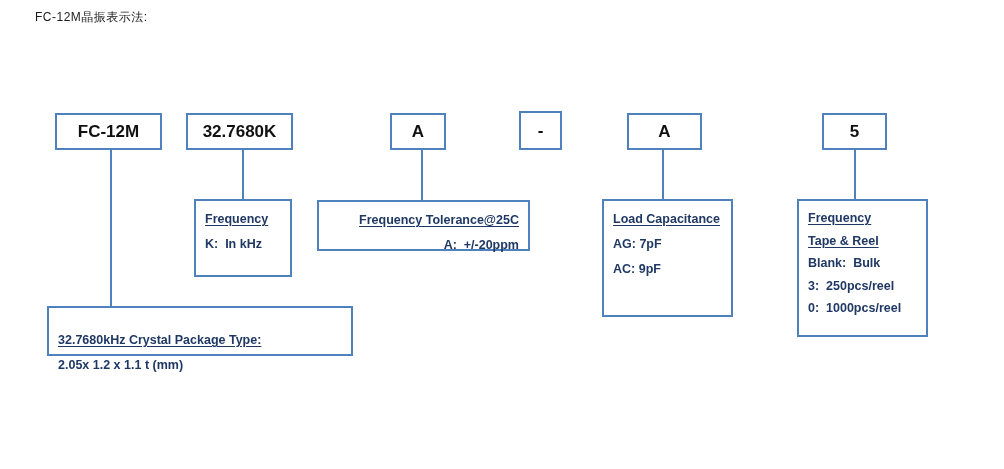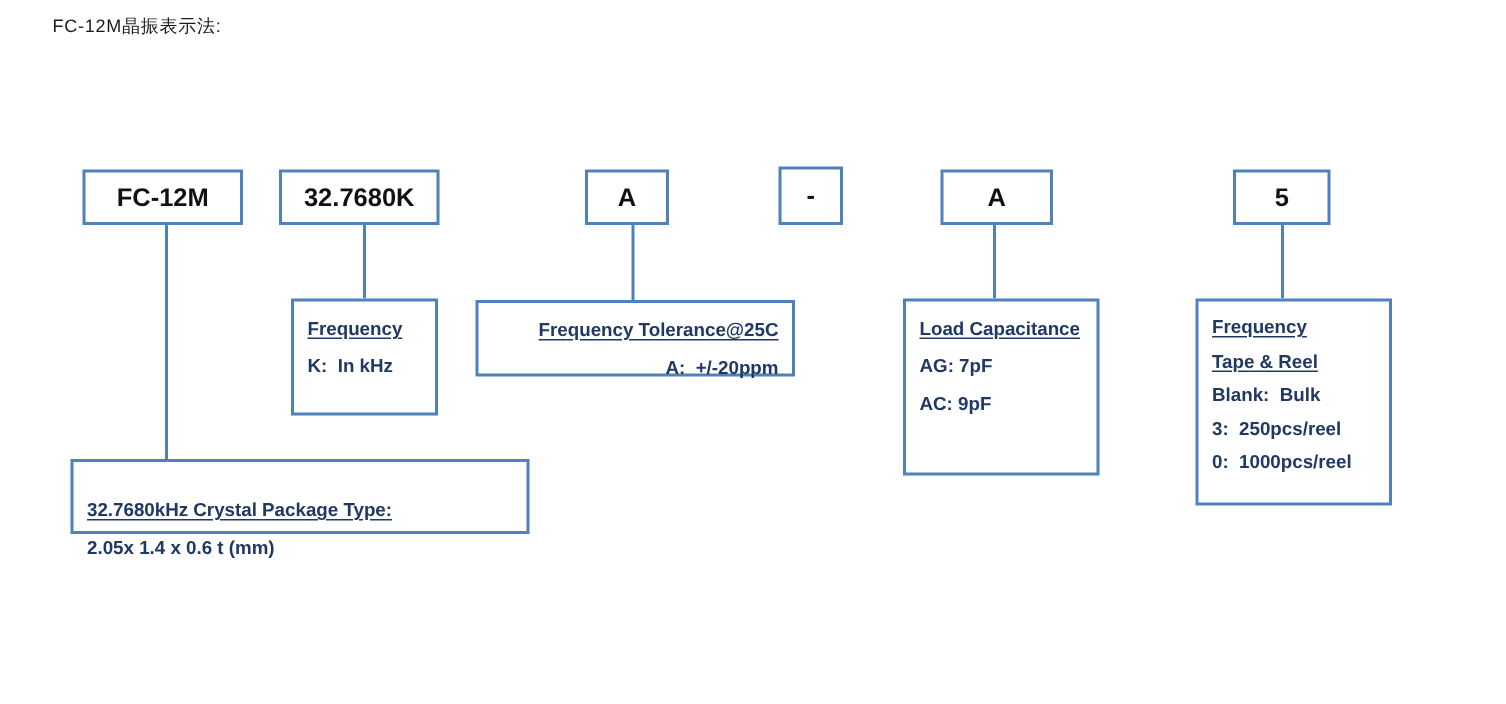--- a/index.html
+++ b/index.html
@@ -115,16 +115,16 @@
   <div class="detail-box tight" style="left:797px; top:199px; width:131px; height:138px;">
     <div class="line uline">Frequency</div>
     <div class="line uline">Tape &amp; Reel</div>
     <div class="line">Blank:  Bulk</div>
     <div class="line">3:  250pcs/reel</div>
     <div class="line">0:  1000pcs/reel</div>
   </div>
 
   <div class="detail-box" style="left:47px; top:306px; width:306px; height:50px; padding-top:20px;">
     <div class="line uline">32.7680kHz Crystal Package Type:</div>
-    <div class="line">2.05x 1.4 x 0.6 t (mm)</div>
+    <div class="line">2.05x 1.2 x 1.1 t (mm)</div>
   </div>
 
 </div>
 
 </body></html>

